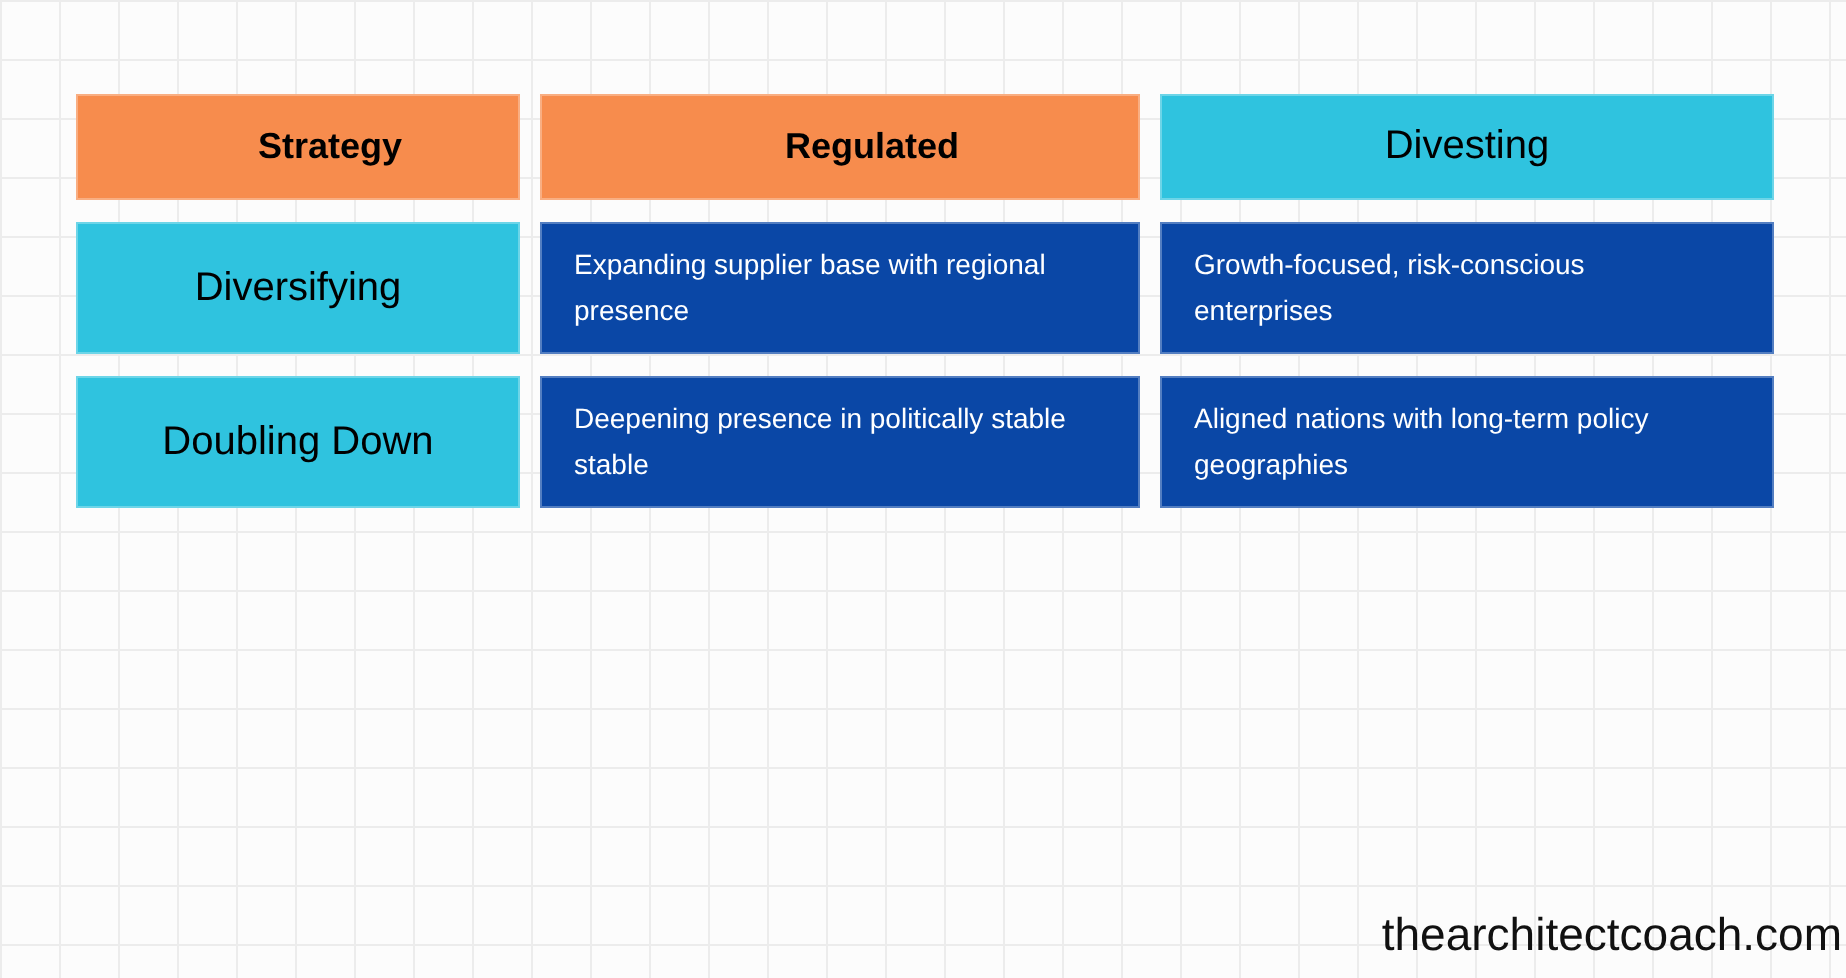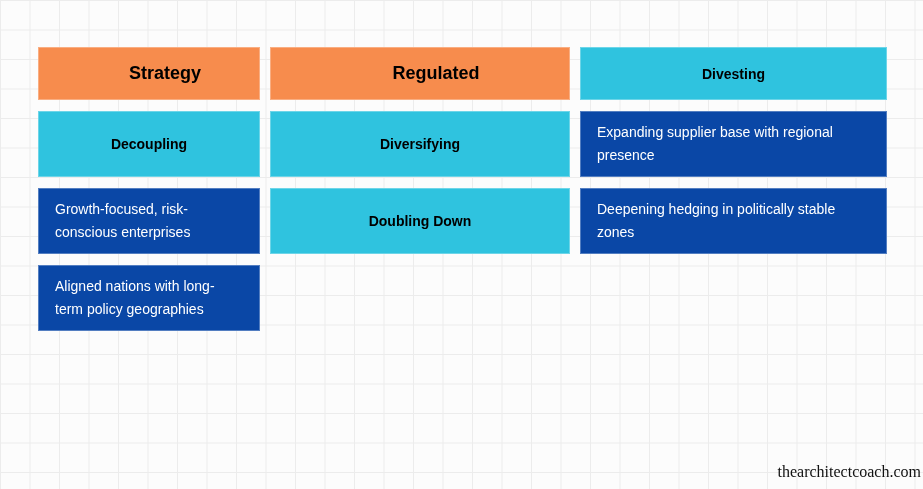--- a/index.html
+++ b/index.html
@@ -39,62 +39,60 @@
     color: var(--header-text, #000000);
     font-weight: bold;
     font-size: 18px;
     justify-content: center;
     text-align: center;
     padding-left: 32px;
   }
   .cell.strategy {
     background: var(--strategy-bg, #2FC3DF);
     color: var(--strategy-text, #000000);
-    font-weight: bold;
-    font-size: 14px;
+    font-weight: normal;
+    font-size: 20px;
     justify-content: center;
     text-align: right;
   }
   .cell.info {
     background: var(--cell-bg, #0A47A6);
     color: var(--cell-text, #FFFFFF);
     font-size: 14px;
     line-height: 1.65;
     padding: 0 24px 0 16px;
     justify-content: flex-start;
     text-align: left;
   }
   .watermark {
     position: absolute;
     right: 2px;
     bottom: 8px;
-    font-size: 16px;
+    font-size: 23px;
     color: var(--watermark-text, #111111);
-    font-family: Liberation Serif, serif;
   }
 </style>
 </head>
 <body>
 
 <div class="canvas">
 
   <div class="table-grid">
 
     <div class="cell header">Strategy</div>
     <div class="cell header">Regulated</div>
 
     <div class="cell strategy">Divesting</div>
 
-    <div class="cell strategy">Decoupling</div>
 
     <div class="cell strategy">Diversifying</div>
     <div class="cell info">Expanding supplier base with regional presence</div>
     <div class="cell info">Growth-focused, risk-conscious enterprises</div>
 
     <div class="cell strategy">Doubling Down</div>
-    <div class="cell info">Deepening hedging in politically stable zones</div>
+    <div class="cell info">Deepening presence in politically stable stable</div>
     <div class="cell info">Aligned nations with long-term policy geographies</div>
 
   </div>
 
   <div class="watermark">thearchitectcoach.com</div>
 
 </div>
 
 </body></html>

